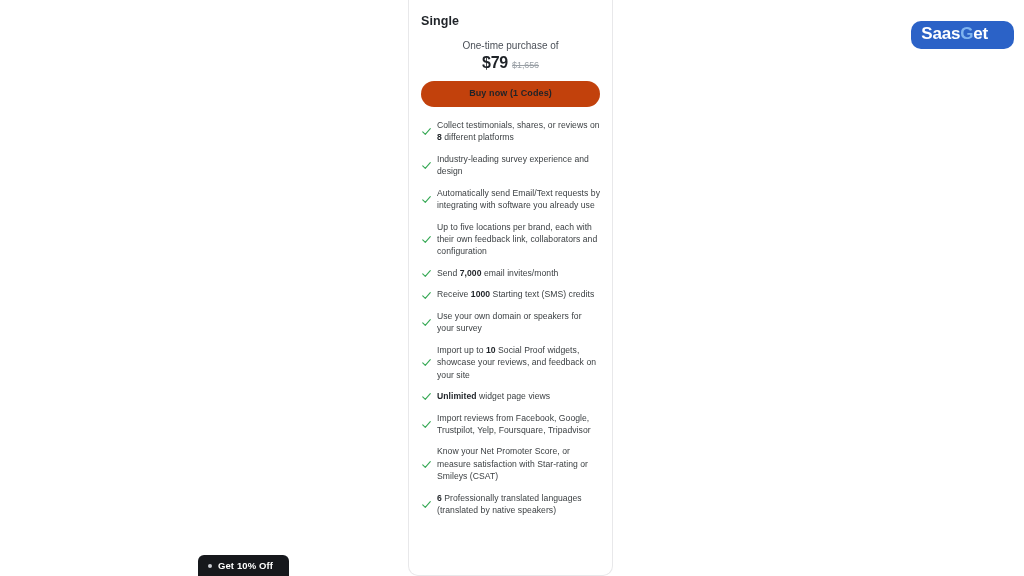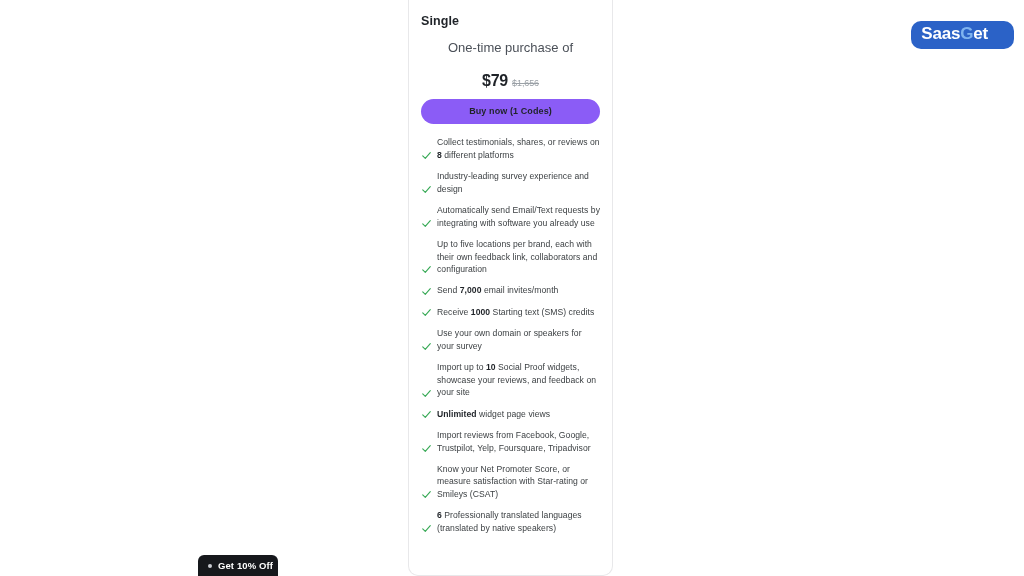--- a/index.html
+++ b/index.html
@@ -36,29 +36,29 @@
     font-size: 12.5px;
     font-weight: 700;
     color: #1f2328;
     letter-spacing: 0.1px;
     margin: 6px 0 0 0;
     line-height: 1.2;
   }
 
   .purchase-note {
     text-align: center;
-    font-size: 13px;
+    font-size: 10px;
     color: #4b5058;
     margin: 11px 0 0 0;
     line-height: 1.2;
   }
 
   .price-row {
     text-align: center;
-    margin-top: 16px;
+    margin-top: 2px;
     white-space: nowrap;
   }
   .price-current {
     font-size: 16px;
     font-weight: 700;
     color: #1f2328;
     letter-spacing: -0.2px;
   }
   .price-original {
     font-size: 9px;
@@ -66,42 +66,42 @@
     text-decoration: line-through;
     margin-left: 4px;
     letter-spacing: -0.1px;
   }
 
   .buy-button {
     display: block;
     width: 100%;
     margin: 9px 0 0 0;
     padding: 7px 0 8px 0;
-    background: #8b5cf6;
+    background: #c2410c;
     color: #1f2328;
     border: none;
     border-radius: 20px;
     font-family: "Liberation Sans", sans-serif;
     font-size: 9px;
     font-weight: 700;
     letter-spacing: 0.1px;
     cursor: pointer;
     text-align: center;
     line-height: 1.2;
   }
 
   
   .feature-list {
     list-style: none;
     margin: 12px 0 0 0;
     padding: 0;
   }
   .feature-item {
     display: flex;
-    align-items: flex-end;
+    align-items: center;
     margin-bottom: 9px;
   }
   .check-icon {
     flex: 0 0 auto;
     width: 11px;
     height: 11px;
     margin-right: 5px;
     margin-top: 1px;
   }
   .check-icon svg {
@@ -139,21 +139,21 @@
     color: #7fb3ef;
   }
 
   
   .promo-pill {
     position: absolute;
     left: 198px;
     top: 555px;
     background: #16181c;
     border-radius: 6px 6px 0 0;
-    padding: 5px 5px 6px 10px;
+    padding: 5px 16px 6px 10px;
     display: flex;
     align-items: center;
     gap: 6px;
     cursor: pointer;
   }
   .promo-dot {
     width: 4px;
     height: 4px;
     border-radius: 50%;
     background: #c9ccd1;

